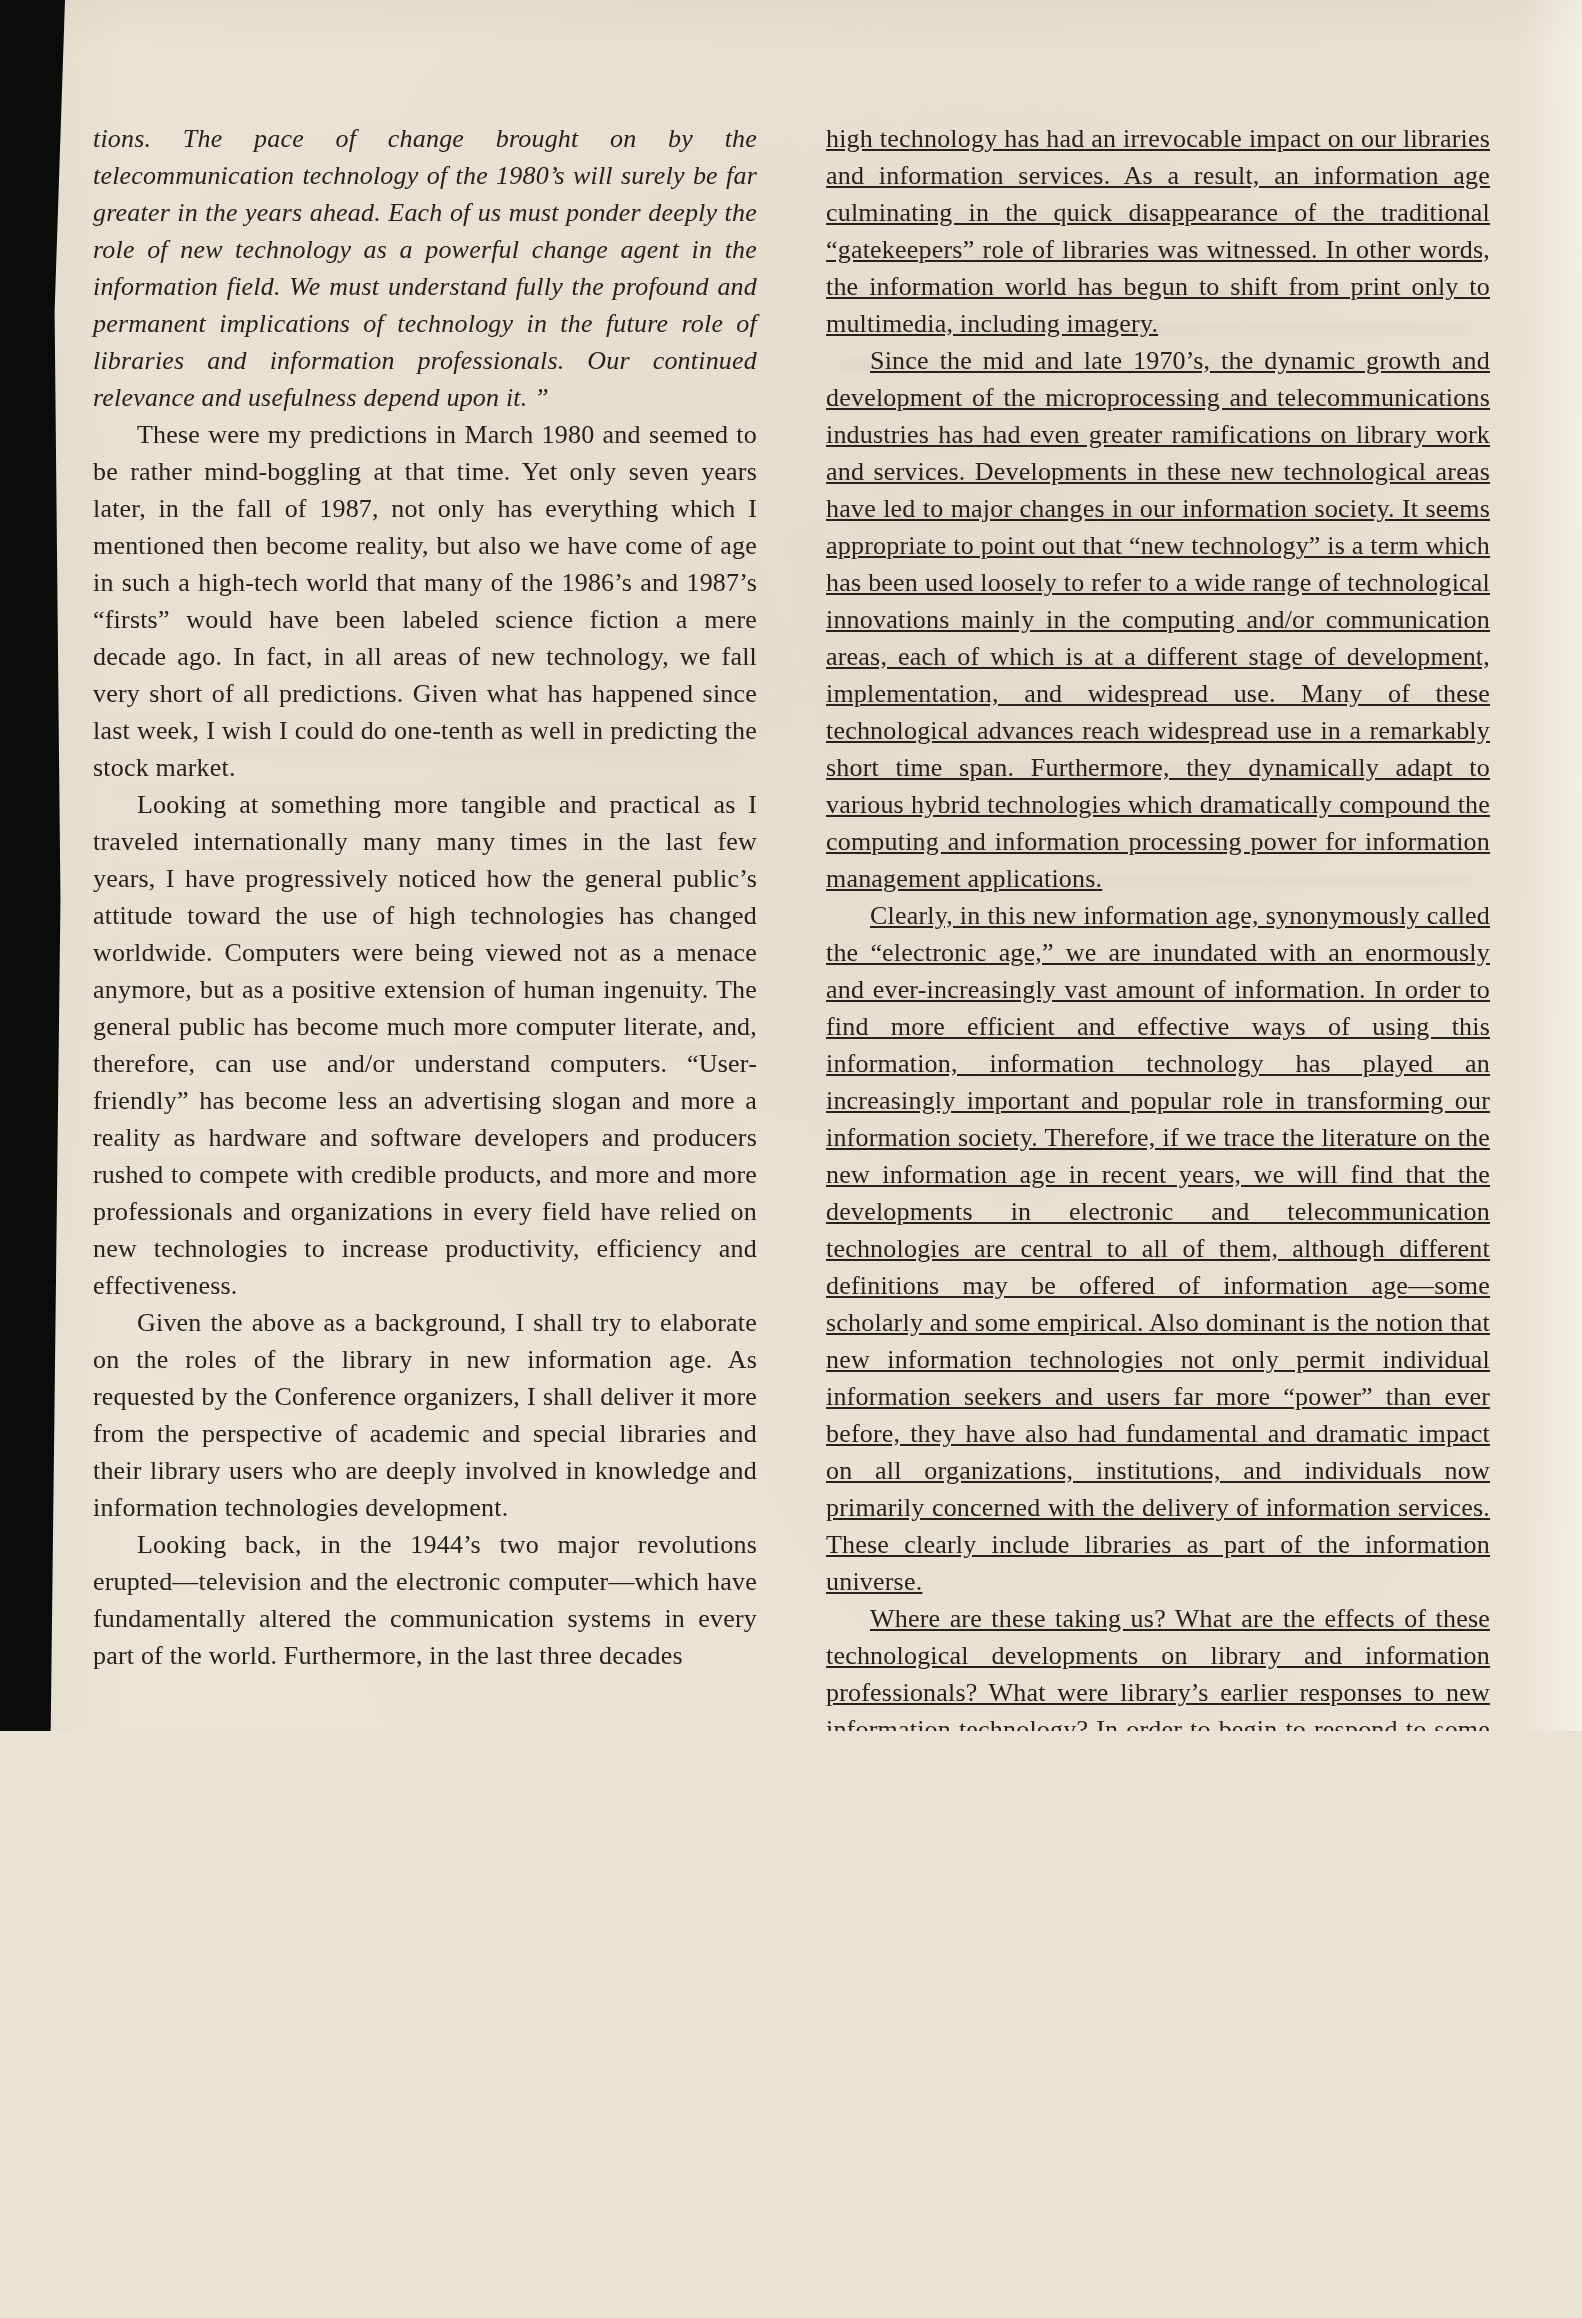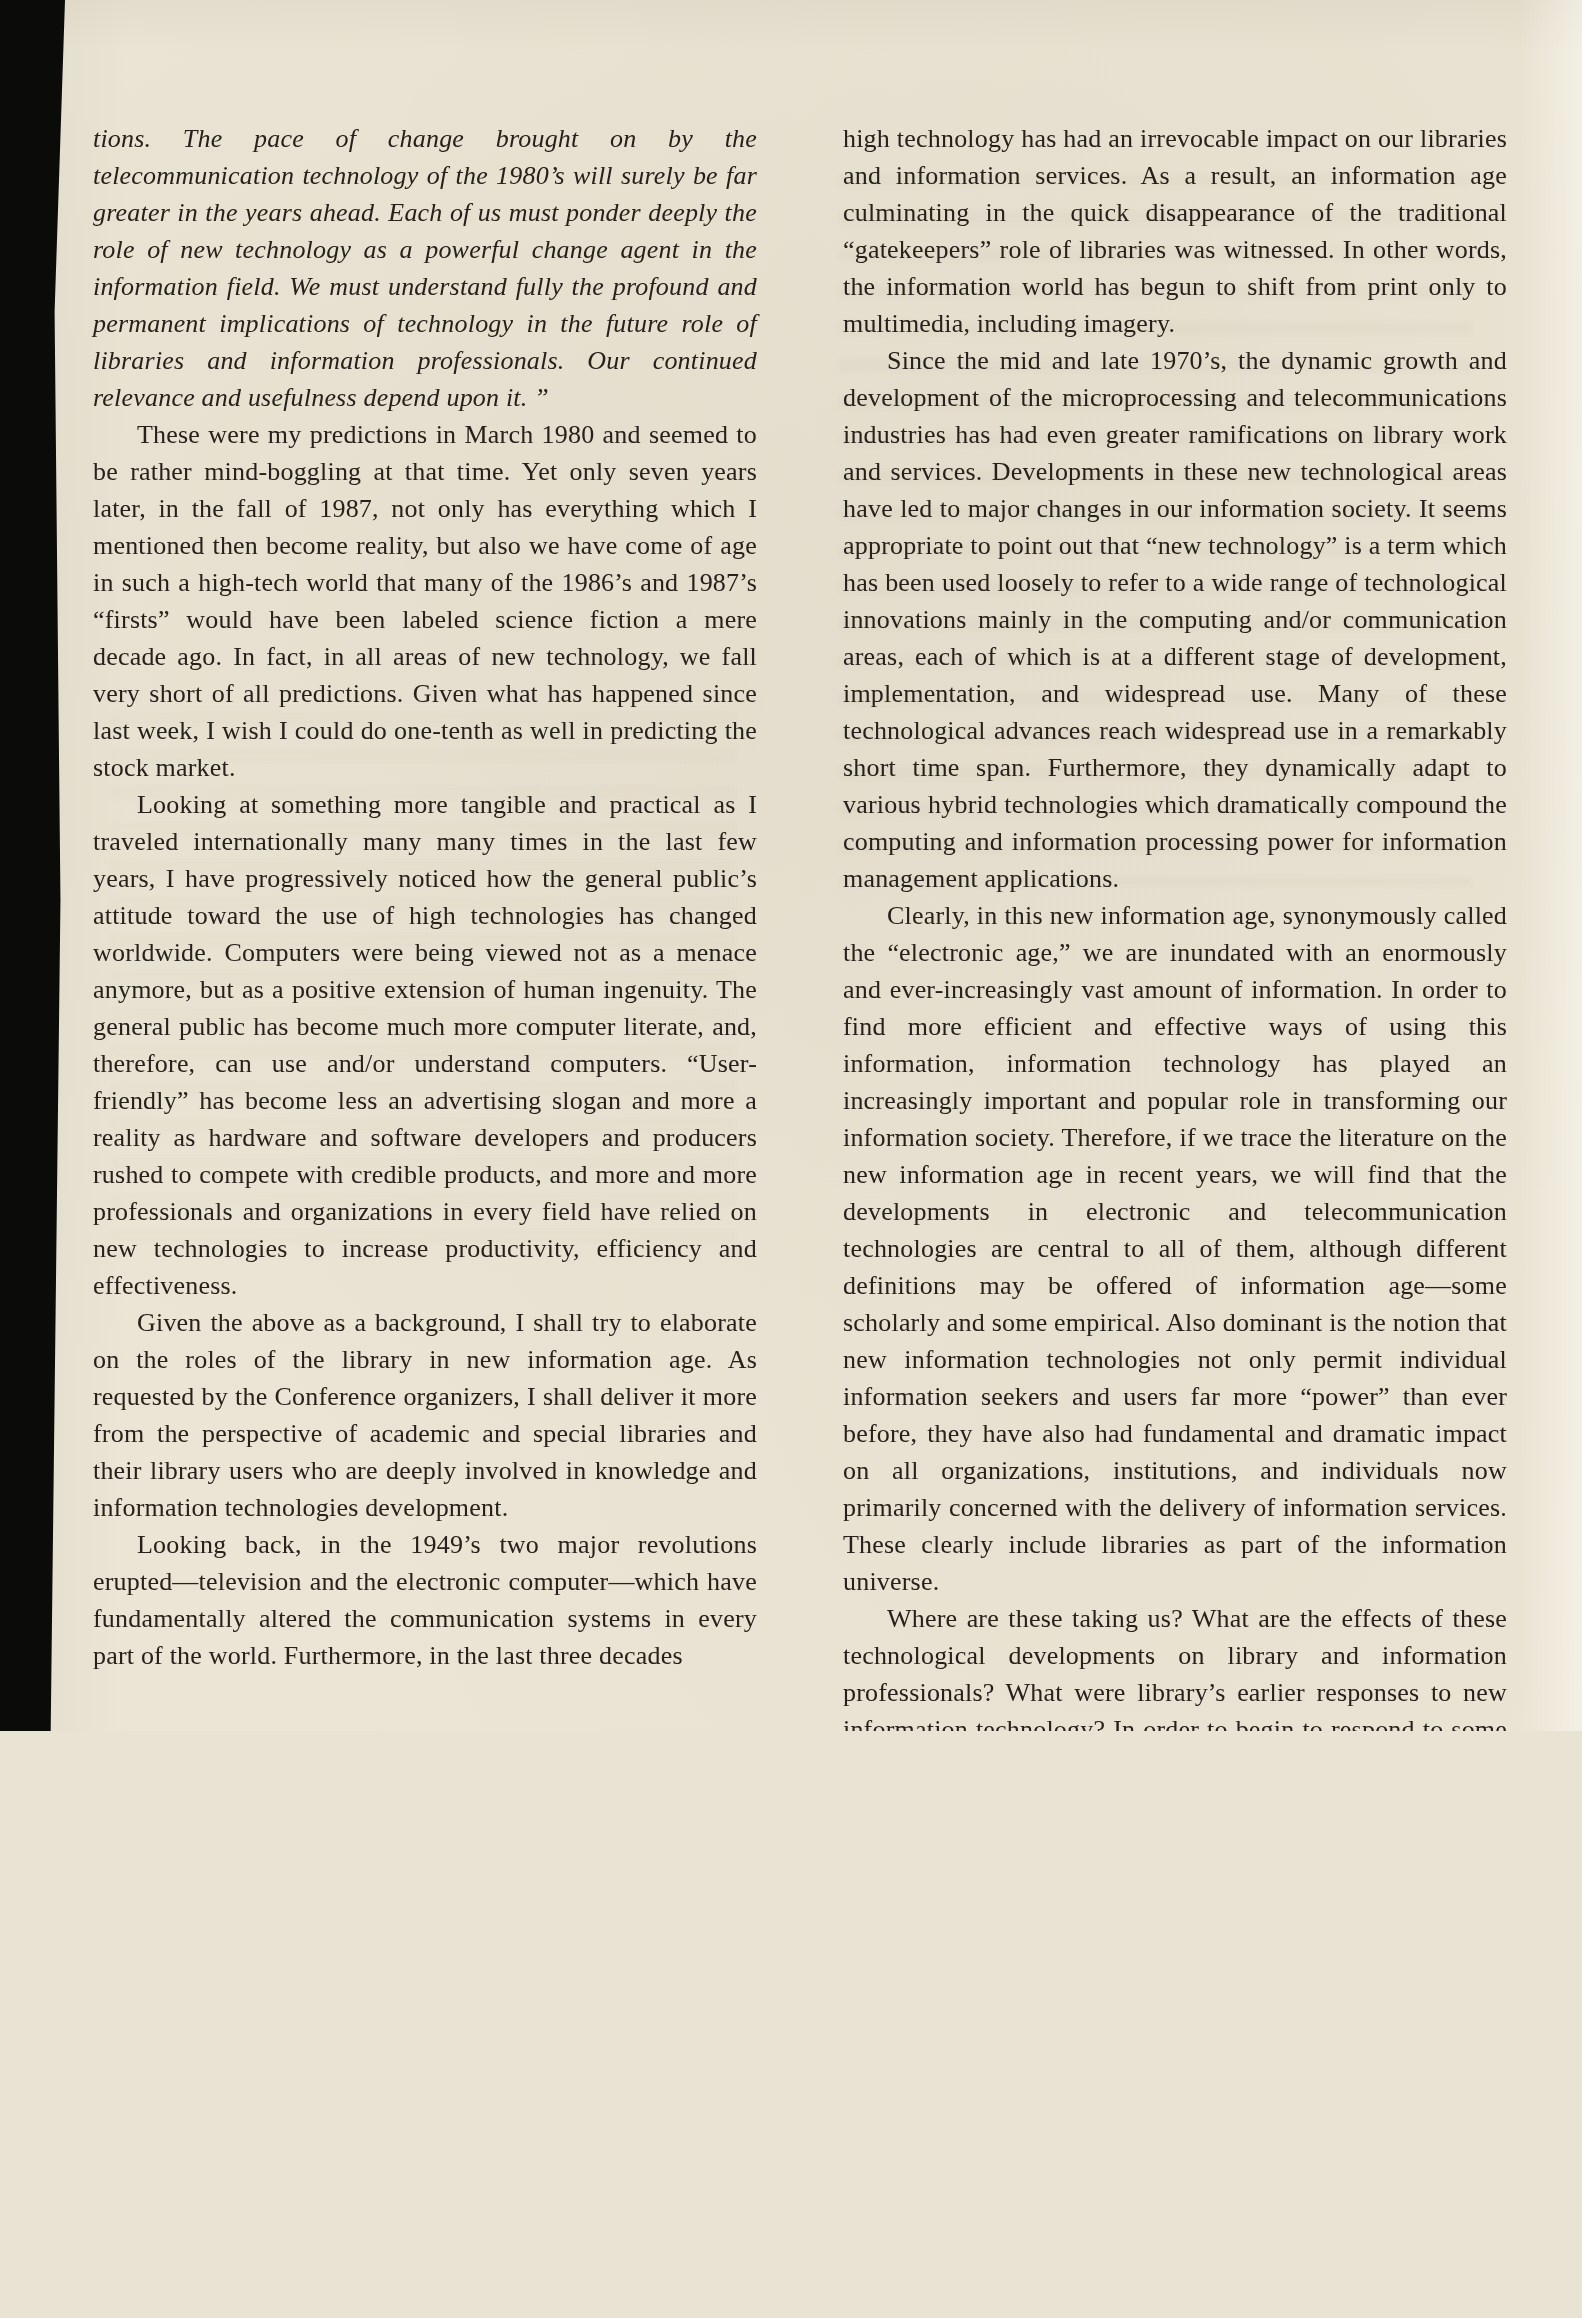--- a/index.html
+++ b/index.html
@@ -50,21 +50,21 @@
   .column {
     position: absolute;
     top: 120px;
     width: 664px;
     text-align: justify;
     font-size: 26px;
     line-height: 37px;
     letter-spacing: 0.2px;
   }
   .col-left  { left: 93px; }
-  .col-right { left: 843px; }
+  .col-right { left: 826px; text-decoration: underline; }
   p.body-text {
     margin: 0;
     padding: 0;
     text-indent: 44px;
   }
   p.noindent { text-indent: 0; }
   p.italic   { font-style: italic; }
   .section-heading {
     font-size: 26px;
     line-height: 37px;
@@ -91,21 +91,21 @@
 
   <div class="scan-edge"></div>
   <div class="ghost ghost-a"></div>
   <div class="ghost ghost-b"></div>
 
   <div class="column col-left">
     <p class="body-text italic noindent">tions. The pace of change brought on by the telecommunication technology of the 1980’s will surely be far greater in the years ahead. Each of us must ponder deeply the role of new technology as a powerful change agent in the information field. We must understand fully the profound and permanent implications of technology in the future role of libraries and information professionals. Our continued relevance and usefulness depend upon it. ”</p>
     <p class="body-text">These were my predictions in March 1980 and seemed to be rather mind-boggling at that time. Yet only seven years later, in the fall of 1987, not only has everything which I mentioned then become reality, but also we have come of age in such a high-tech world that many of the 1986’s and 1987’s “firsts” would have been labeled science fiction a mere decade ago. In fact, in all areas of new technology, we fall very short of all predictions. Given what has happened since last week, I wish I could do one-tenth as well in predicting the stock market.</p>
     <p class="body-text">Looking at something more tangible and practical as I traveled internationally many many times in the last few years, I have progressively noticed how the general public’s attitude toward the use of high technologies has changed worldwide. Computers were being viewed not as a menace anymore, but as a positive extension of human ingenuity. The general public has become much more computer literate, and, therefore, can use and/or understand computers. “User-friendly” has become less an advertising slogan and more a reality as hardware and software developers and producers rushed to compete with credible products, and more and more professionals and organizations in every field have relied on new technologies to increase productivity, efficiency and effectiveness.</p>
     <p class="body-text">Given the above as a background, I shall try to elaborate on the roles of the library in new information age. As requested by the Conference organizers, I shall deliver it more from the perspective of academic and special libraries and their library users who are deeply involved in knowledge and information technologies development.</p>
-    <p class="body-text">Looking back, in the 1949’s two major revolutions erupted—television and the electronic computer—which have fundamentally altered the communication systems in every part of the world. Furthermore, in the last three decades</p>
+    <p class="body-text">Looking back, in the 1944’s two major revolutions erupted—television and the electronic computer—which have fundamentally altered the communication systems in every part of the world. Furthermore, in the last three decades</p>
   </div>
 
   <div class="column col-right">
     <p class="body-text noindent">high technology has had an irrevocable impact on our libraries and information services. As a result, an information age culminating in the quick disappearance of the traditional “gatekeepers” role of libraries was witnessed. In other words, the information world has begun to shift from print only to multimedia, including imagery.</p>
     <p class="body-text">Since the mid and late 1970’s, the dynamic growth and development of the microprocessing and telecommunications industries has had even greater ramifications on library work and services. Developments in these new technological areas have led to major changes in our information society. It seems appropriate to point out that “new technology” is a term which has been used loosely to refer to a wide range of technological innovations mainly in the computing and/or communication areas, each of which is at a different stage of development, implementation, and widespread use. Many of these technological advances reach widespread use in a remarkably short time span. Furthermore, they dynamically adapt to various hybrid technologies which dramatically compound the computing and information processing power for information management applications.</p>
     <p class="body-text">Clearly, in this new information age, synonymously called the “electronic age,” we are inundated with an enormously and ever-increasingly vast amount of information. In order to find more efficient and effective ways of using this information, information technology has played an increasingly important and popular role in transforming our information society. Therefore, if we trace the literature on the new information age in recent years, we will find that the developments in electronic and telecommunication technologies are central to all of them, although different definitions may be offered of information age—some scholarly and some empirical. Also dominant is the notion that new information technologies not only permit individual information seekers and users far more “power” than ever before, they have also had fundamental and dramatic impact on all organizations, institutions, and individuals now primarily concerned with the delivery of information services. These clearly include libraries as part of the information universe.</p>
     <p class="body-text">Where are these taking us? What are the effects of these technological developments on library and information professionals? What were library’s earlier responses to new information technology? In order to begin to respond to some of these questions, it is helpful to assume an historical perspective and examine what libraries</p>
   </div>
 
   <div class="footer">Winter 1987—187</div>

